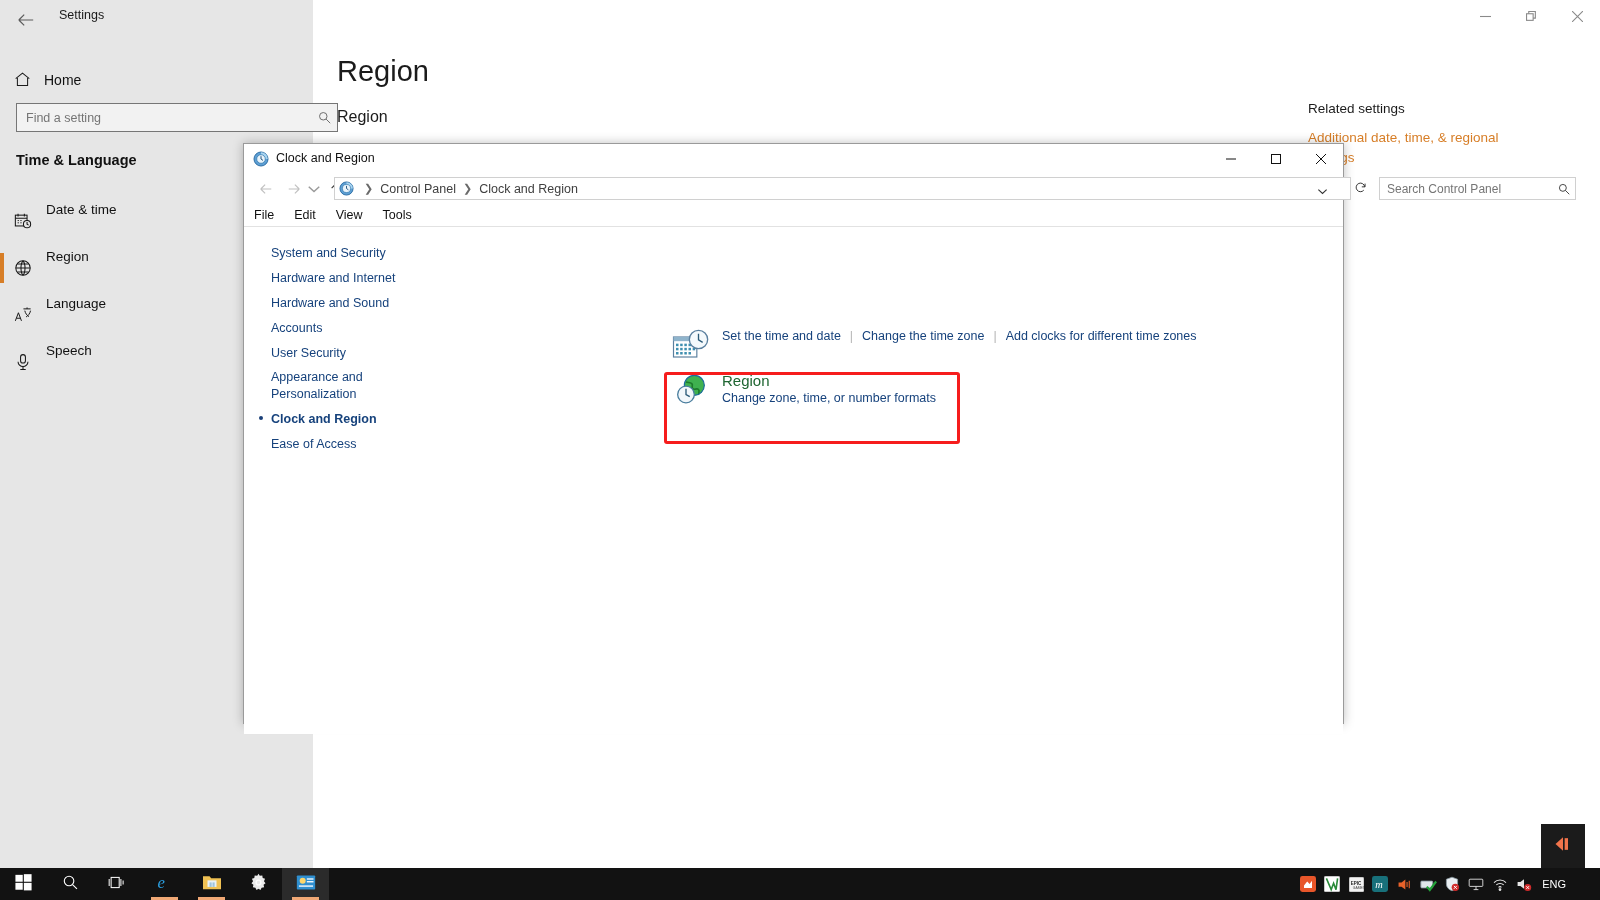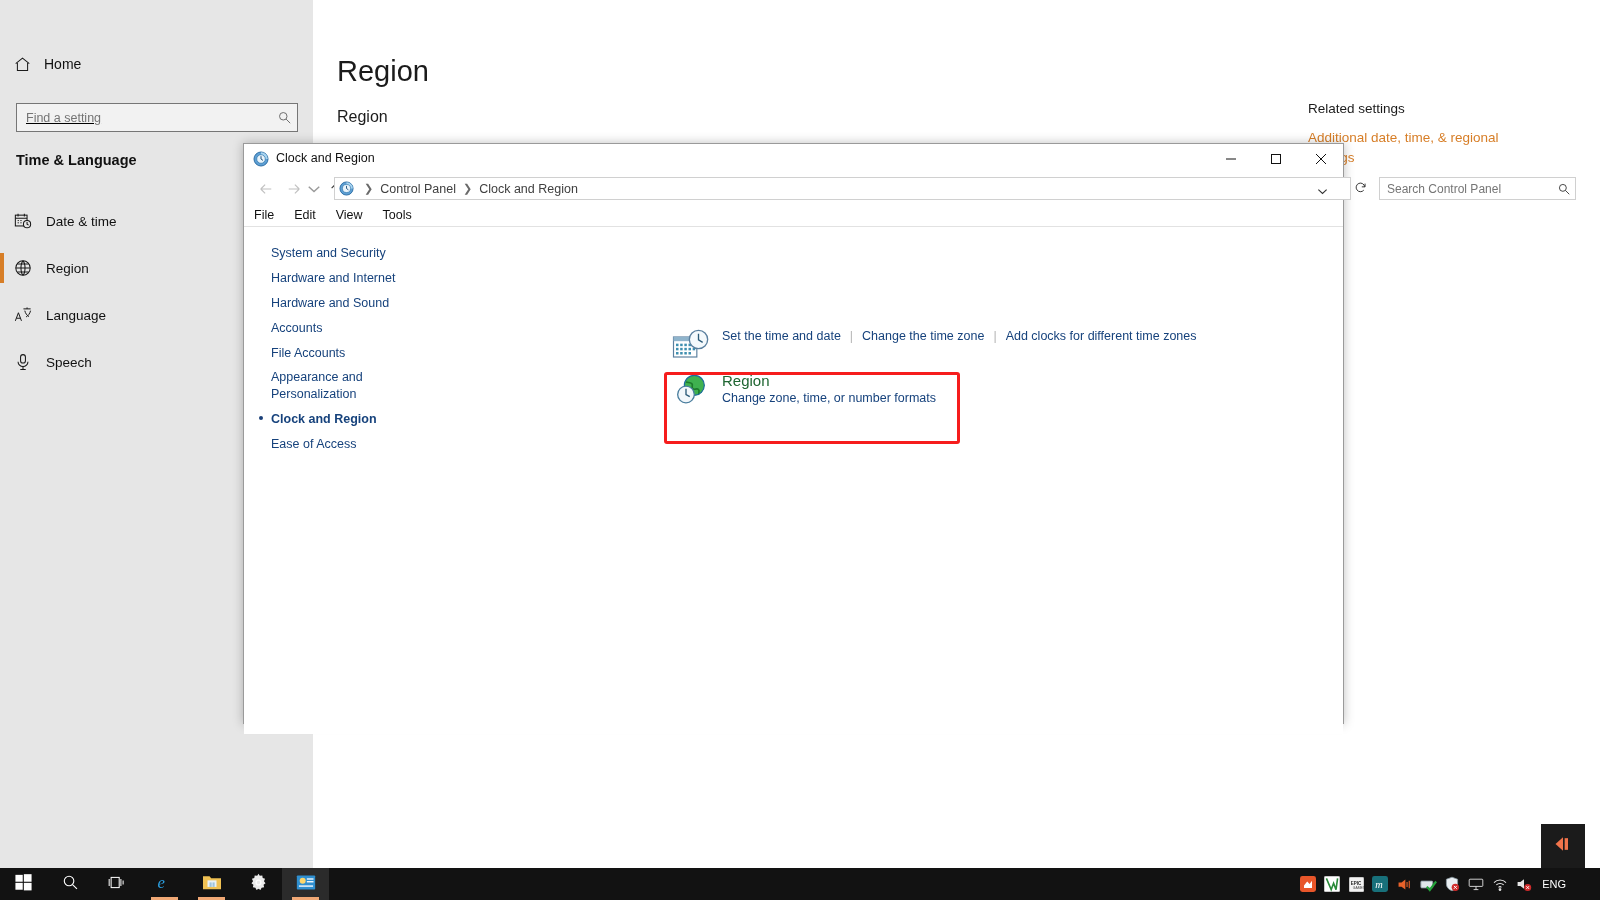--- a/index.html
+++ b/index.html
@@ -29,43 +29,43 @@
   }
   .win-ctrls { position:absolute; right:0; top:0; height:32px; display:flex; }
   .win-ctrl {
     width:46px; height:32px; display:flex; align-items:center; justify-content:center;
     color:#8a8a8a;
   }
   .win-ctrl svg { width:11px; height:11px; }
 
   .home-row {
     position:absolute; left:0; top:56px; width:249px; height:32px;
-    display:flex; align-items:flex-start;
+    display:flex; align-items:flex-end;
   }
   .home-row .ic { width:44px; display:flex; justify-content:center; color:#1b1b1b; }
   .home-row .ic svg { width:17px; height:17px; }
   .home-row .lbl { font-size:14px; color:#111; }
 
   .search-box {
-    position:absolute; left:16px; top:103px; width:282px; height:29px;
-    background:#f2f2f2; border:1px solid #767676; display:flex; align-items:center;text-decoration:underline;
+    position:absolute; left:16px; top:103px; width:322px; height:29px;
+    background:#f2f2f2; border:1px solid #767676; display:flex; align-items:center;
   }
   .search-box input {
     flex:1; border:none; outline:none; background:transparent;
     font-family:"Liberation Sans", sans-serif; font-size:12.5px; color:#555; padding-left:9px;
   }
   .search-box .mag { width:26px; display:flex; align-items:center; justify-content:center; color:#6a6a6a; }
   .search-box .mag svg { width:13px; height:13px; }
 
   .group-head {
     position:absolute; left:16px; top:152px; font-size:14.5px; font-weight:bold; color:#111;
   }
 
   .nav-item {
-    position:absolute; left:0; width:313px; height:38px; display:flex; align-items:center;
+    position:absolute; left:0; width:313px; height:38px; display:flex; 
   }
   .nav-item .accent {
     position:absolute; left:0; top:4px; width:4px; height:30px; background:transparent;
   }
   .nav-item.sel .accent { background:#d77e27; }
   .nav-item .ic { width:46px; display:flex; justify-content:center; align-items:center; color:#161616; }
   .nav-item .ic svg { width:18px; height:18px; }
   .nav-item .lbl { font-size:13.5px; color:#111; }
 
   
@@ -168,20 +168,46 @@
 </style>
 </head>
 <body>
 
 <div id="root">
 
   <div class="settings-app">
 
     <div class="settings-sidebar"></div>
 
+    <div class="settings-titlebar">
+      <div class="back-arrow">
+        <svg viewBox="0 0 20 20" fill="none" stroke="currentColor" stroke-width="1.3">
+          <path d="M18 10H2M2 10l6-6M2 10l6 6"></path>
+        </svg>
+      </div>
+      <div class="settings-title-text">Settings</div>
+      <div class="win-ctrls">
+        <div class="win-ctrl">
+          <svg viewBox="0 0 10 10" stroke="currentColor" stroke-width="1">
+              <path d="M0 5h10"></path>
+            </svg>
+        </div>
+        <div class="win-ctrl">
+          <svg viewBox="0 0 10 10" fill="none" stroke="currentColor" stroke-width="1">
+            <rect x="0.5" y="2.5" width="6" height="6"></rect>
+              <path d="M2.5 2.5v-2h6v6h-2"></path>
+          </svg>
+        </div>
+        <div class="win-ctrl">
+          <svg viewBox="0 0 10 10" stroke="currentColor" stroke-width="1">
+              <path d="M0 0l10 10M10 0L0 10"></path>
+            </svg>
+        </div>
+      </div>
+    </div>
 
     <div class="home-row">
       <span class="ic">
         <svg viewBox="0 0 20 20" fill="none" stroke="currentColor" stroke-width="1.2">
           <path d="M2 9l8-6.5L18 9"></path>
             <path d="M4 8.2V17h12V8.2"></path>
         </svg>
       </span>
       <span class="lbl">Home</span>
     </div>
@@ -354,21 +380,21 @@
     </div>
     <div class="cpl-menusep"></div>
 
     <div class="cpl-body">
 
       <div class="cpl-side">
         <div class="cpl-side-link">System and Security</div>
         <div class="cpl-side-link">Hardware and Internet</div>
         <div class="cpl-side-link">Hardware and Sound</div>
         <div class="cpl-side-link">Accounts</div>
-        <div class="cpl-side-link">File Accounts</div>
+        <div class="cpl-side-link">User Security</div>
         <div class="cpl-side-link" style="width:150px;">Appearance and Personalization</div>
         <div class="cpl-side-link cur">
           <span class="bullet"></span>
           <span>Clock and Region</span>
         </div>
         <div class="cpl-side-link">Ease of Access</div>
       </div>
 
       <div class="cpl-main">
 

